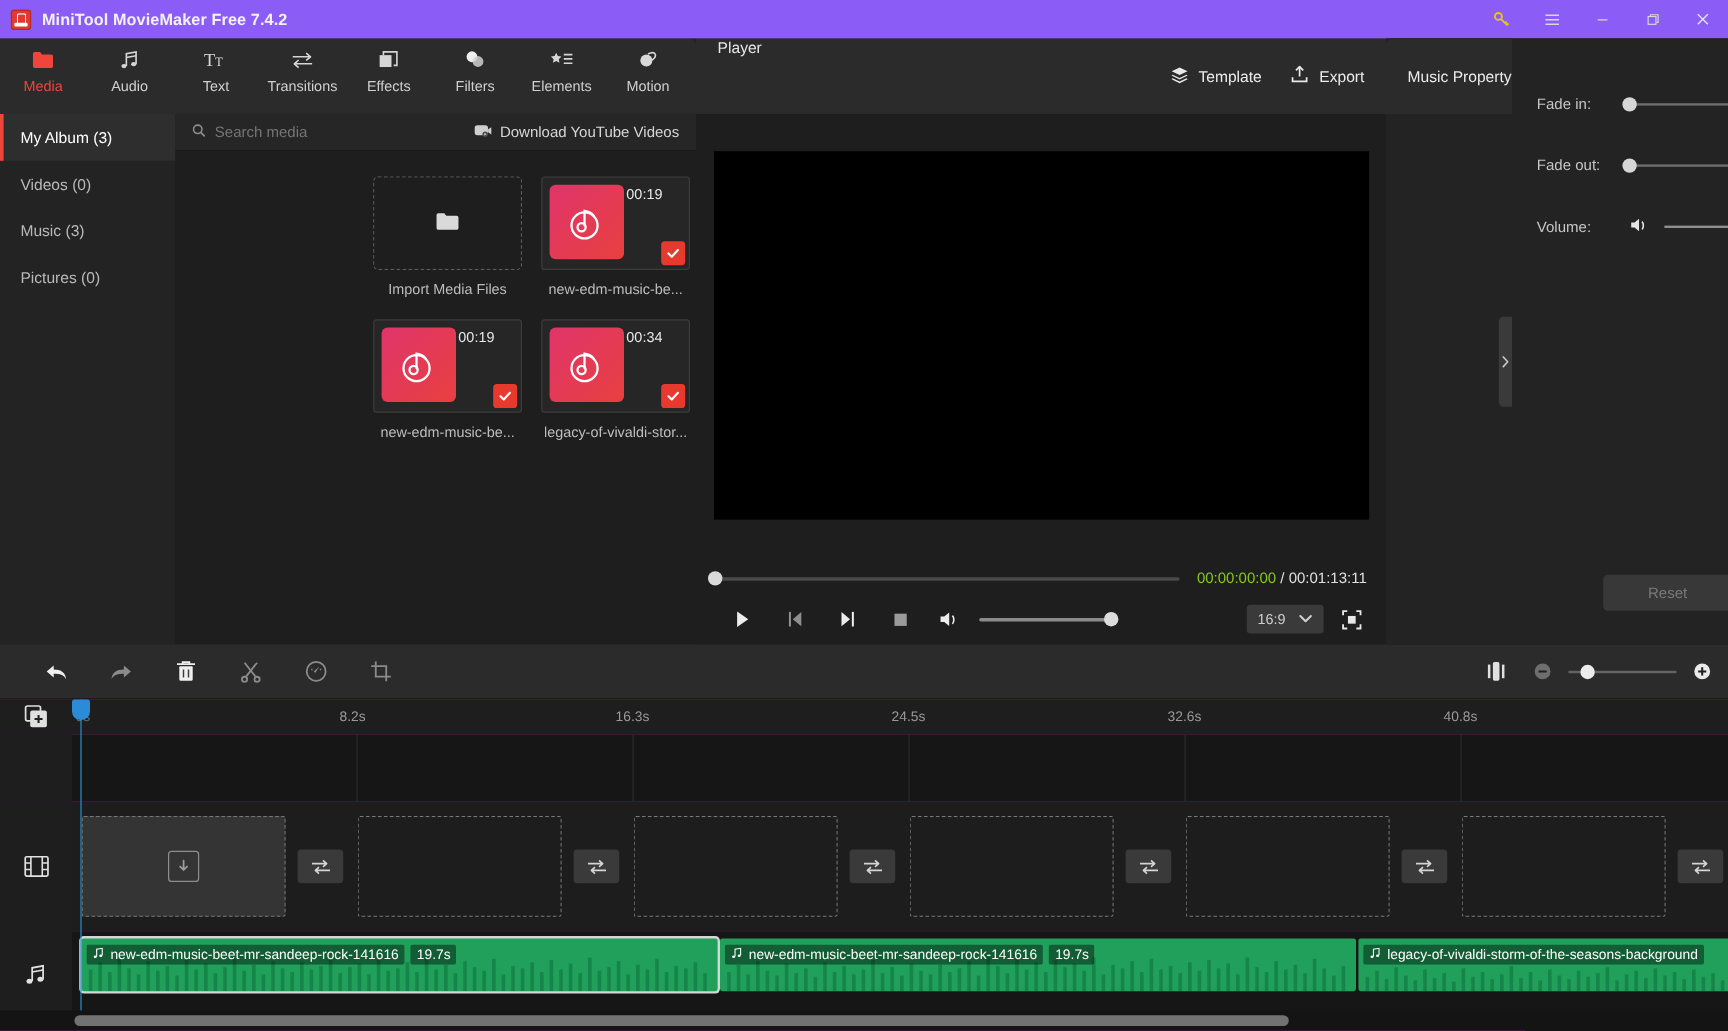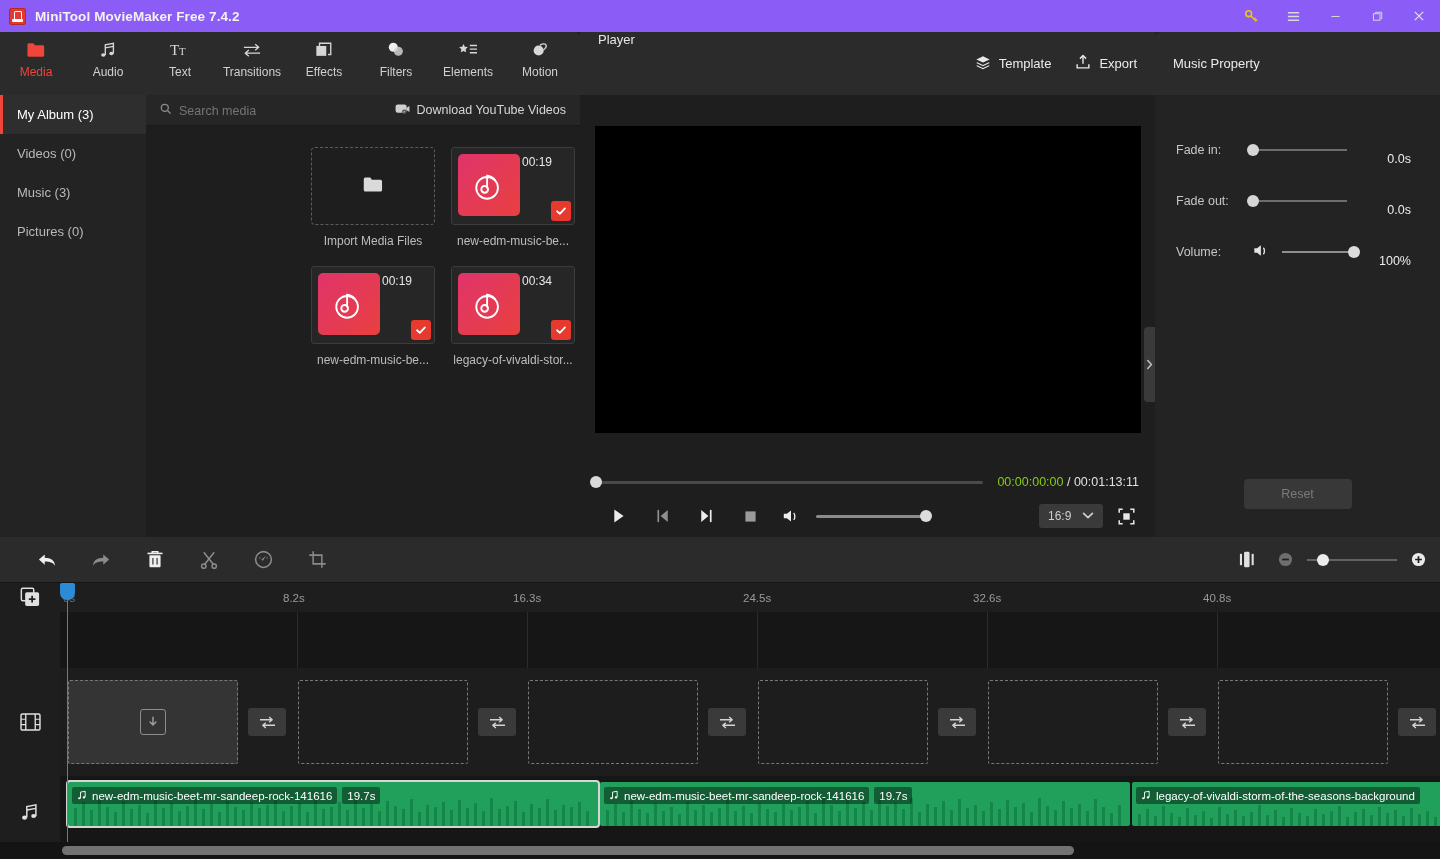--- a/index.html
+++ b/index.html
@@ -63,21 +63,21 @@
   .cat.active { background:#2e2e2e; color:#ffffff; }
   .cat.active:before {
     content:""; position:absolute; left:0; top:0; bottom:0; width:3px; background:#f0453a;
   }
 
   .libmain { flex:1; display:flex; flex-direction:column; min-width:0; background:#1e1e1e; }
   .searchbar {
     height:31px; background:#262626; display:flex; align-items:center;
     padding:0 14px 0 14px; flex:none; border-bottom:1px solid #1a1a1a;
   }
-  .search-input-wrap { display:flex; align-items:flex-end; gap:7px; flex:1; }
+  .search-input-wrap { display:flex; align-items:center; gap:7px; flex:1; }
   .search-ph { color:#8d8d8d; font-size:12.5px; background:transparent; border:none; outline:none; width:200px; font-family:inherit; }
   .yt-btn { display:flex; align-items:center; gap:7px; color:#d6d6d6; font-size:12.5px; cursor:default; }
 
   .media-grid {
     flex:1; padding:21px 0 0 165px; display:flex; flex-wrap:wrap;
     align-content:flex-start; gap:18px 16px; min-height:0; overflow:hidden;
   }
   .mcell { width:124px; }
   .import-box {
     width:124px; height:78px; border:1.5px dashed #5c5c5c; border-radius:4px;
@@ -134,21 +134,21 @@
   .volbar { position:relative; width:110px; height:3px; background:#8b8b8b; border-radius:2px; cursor:default; }
   .volbar .knob { position:absolute; right:-6px; top:50%; transform:translateY(-50%); width:12px; height:12px; border-radius:50%; background:#dcdcdc; }
   .ctrl-right { margin-left:auto; display:flex; align-items:center; gap:10px; }
   .ratio {
     width:64px; height:24px; background:#3a3a3a; border-radius:3px; display:flex;
     align-items:center; padding:0 9px; font-size:12px; color:#cfcfcf; cursor:default;
   }
   .ratio .chev { margin-left:auto; }
 
   
-  .rightcol { width:285px; background:#232323; display:flex; flex-direction:column; flex:none; position:relative; }
+  .rightcol { width:285px; background:#232323; display:flex; flex-direction:row; flex:none; position:relative; }
   .rp-head {
     height:63px; background:#2b2b2b; display:flex; align-items:center;
     padding-left:18px; flex:none; border-top-left-radius:6px;
   }
   .rp-title { font-size:13px; color:#ebebeb; }
   .rp-body { flex:1; position:relative; padding-top:29px; }
   .prow { display:flex; align-items:center; height:51px; padding-left:21px; }
   .plabel { width:77px; font-size:12.5px; color:#c6c6c6; }
   .ptrack { position:relative; width:94px; height:2px; background:#6d6d6d; }
   .ptrack .knob { position:absolute; left:-6px; top:50%; transform:translateY(-50%); width:12px; height:12px; border-radius:50%; background:#d6d6d6; }

